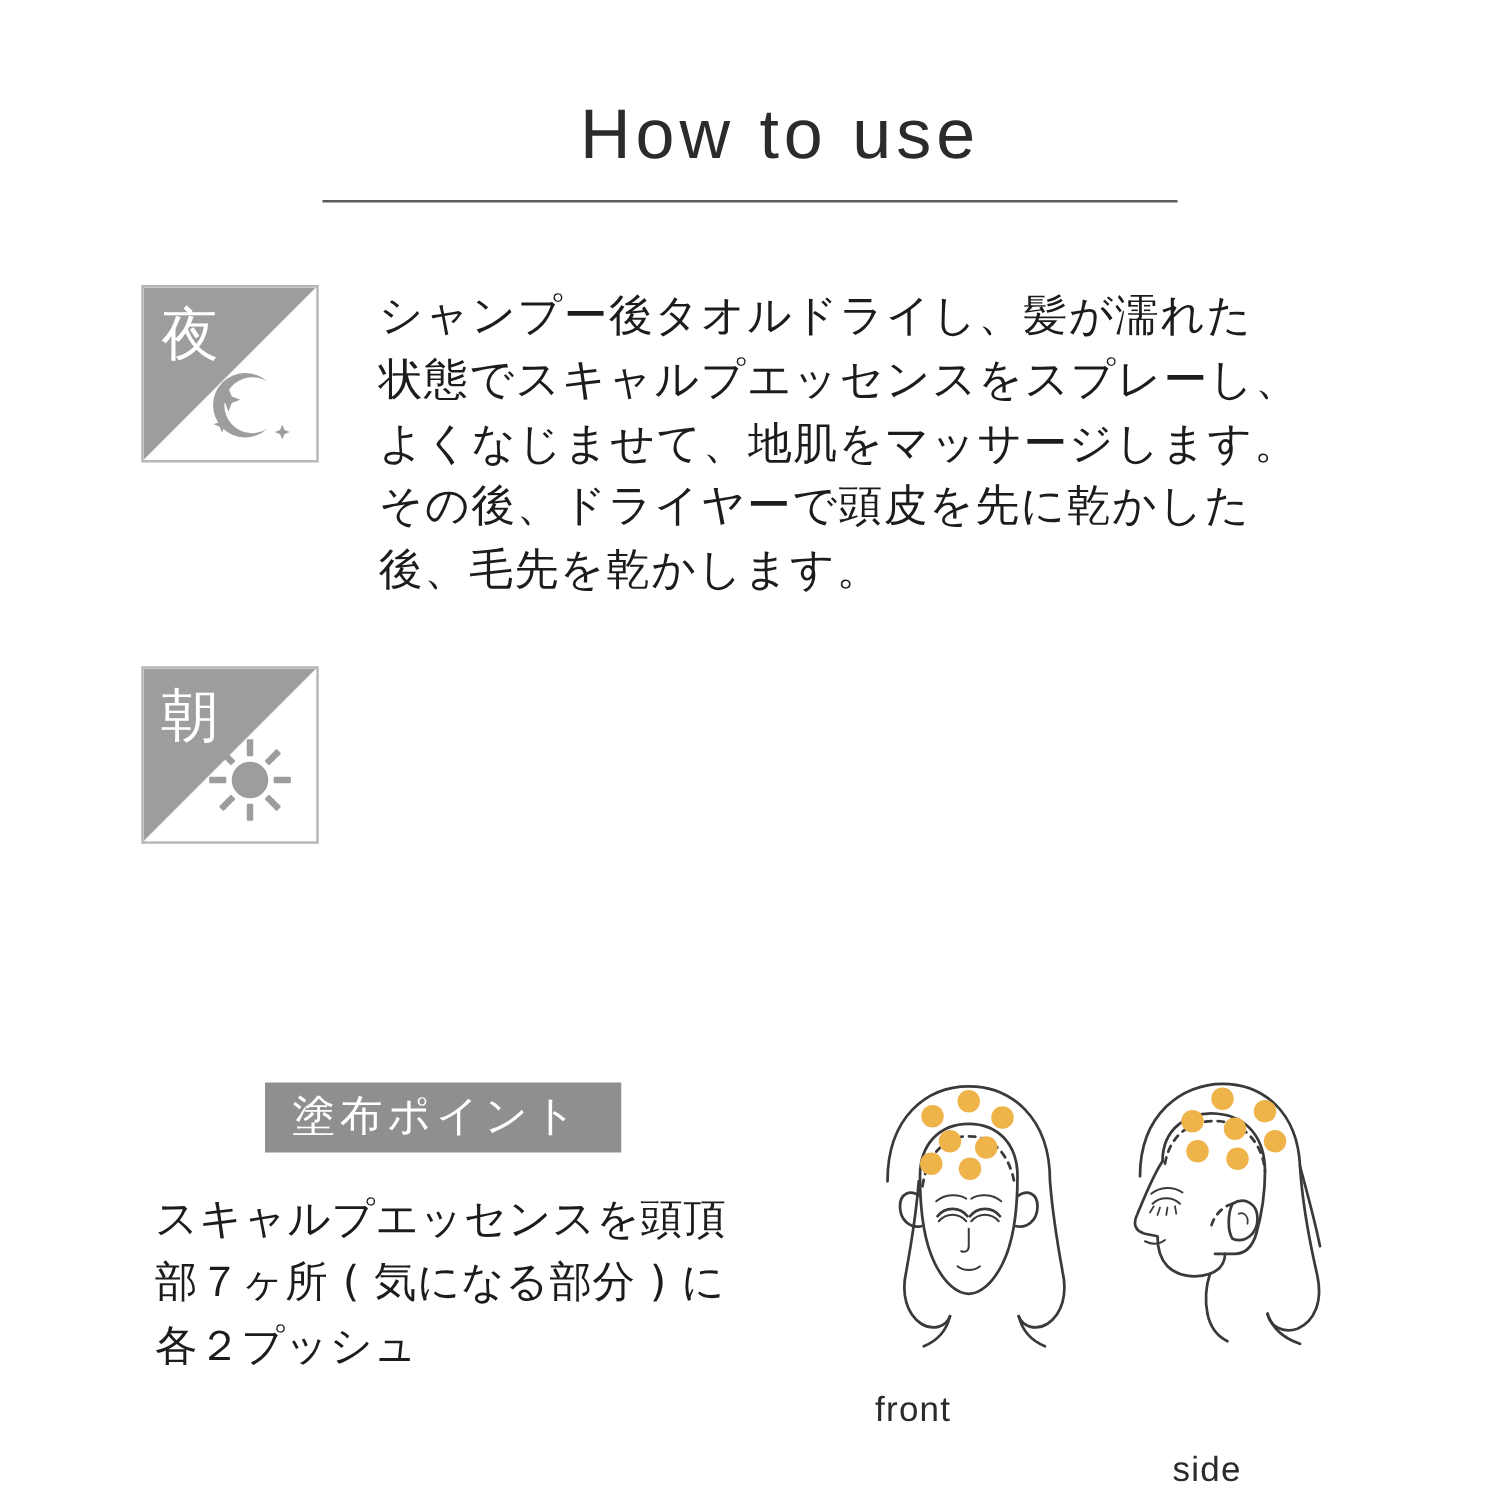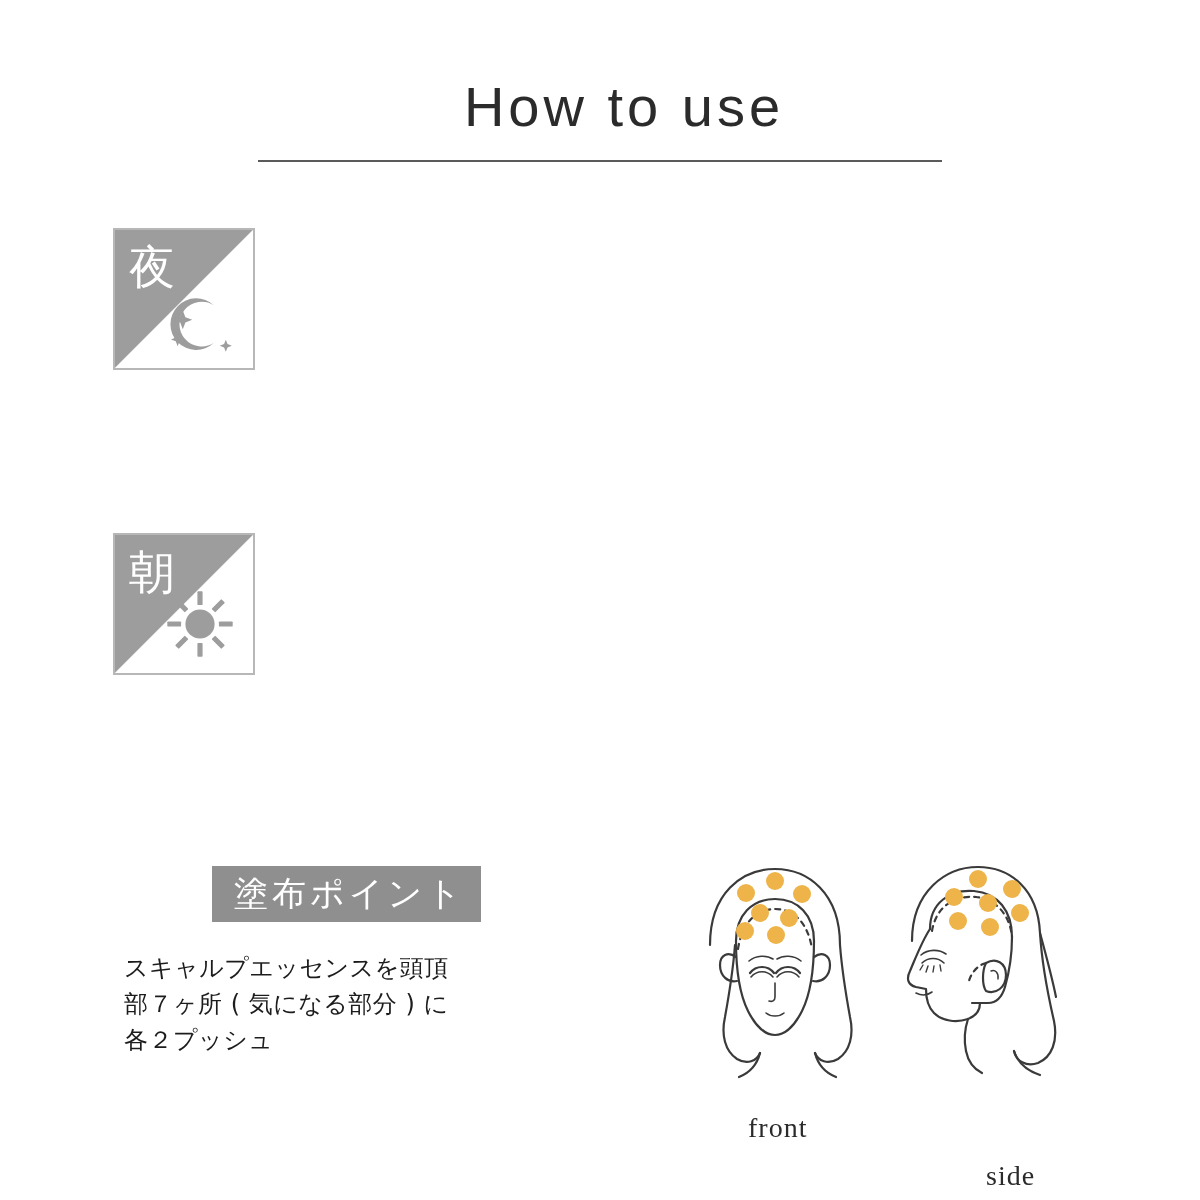--- a/index.html
+++ b/index.html
@@ -99,50 +99,49 @@
   
   .point-label {
     position: absolute;
     top: 866px;
     left: 212px;
     background: #8f8f8f;
     color: #ffffff;
     font-family: "DejaVu Sans", sans-serif;
     font-size: 34px;
     letter-spacing: 4px;
-    padding: 10px 16px 12px 22px;
+    padding: 10px 32px 12px 22px;
     line-height: 1;
   }
   .point-desc {
     position: absolute;
     top: 950px;
     left: 124px;
     width: 520px;
     font-family: "DejaVu Sans", sans-serif;
-    font-size: 24px;
+    font-size: 34px;
     line-height: 1.5;
     letter-spacing: 0.5px;
     color: #1c1c1c;
     white-space: pre-line;
   }
 
   .heads {
     position: absolute;
     top: 845px;
     left: 650px;
     width: 430px;
     height: 300px;
   }
   .caption {
     position: absolute;
-    font-family: Liberation Serif, serif;
+    font-family: Liberation Sans, sans-serif;
     font-size: 28px;
     color: #2b2b2b;
     letter-spacing: 1px;
-    margin-left: 48px;
   }
   .cap-front { top: 1112px; left: 700px; }
   .cap-side  { top: 1160px; left: 938px; }
 </style>
 </head>
 <body>
 
 <div class="page">
 
   <div class="title">How to use</div>
@@ -152,20 +151,25 @@
     <div class="badge">
       <div class="tri"></div>
       <div class="kanji">夜</div>
       <svg class="sym" viewBox="0 0 100 100">
         <path d="M66 34 A26 26 0 1 0 66 78 A30 30 0 1 1 66 34 Z" fill="#9d9d9d"></path>
         <path d="M30 40 l3 8 8 3 -8 3 -3 8 -3 -8 -8 -3 8 -3 z" fill="#9d9d9d"></path>
         <path d="M24 66 l2.2 5.6 5.6 2.2 -5.6 2.2 -2.2 5.6 -2.2 -5.6 -5.6 -2.2 5.6 -2.2 z" fill="#9d9d9d"></path>
         <path d="M80 74 l2 5 5 2 -5 2 -2 5 -2 -5 -5 -2 5 -2 z" fill="#9d9d9d"></path>
       </svg>
     </div>
+    <div class="step-text">シャンプー後タオルドライし、髪が濡れた
+状態でスキャルプエッセンスをスプレーし、
+よくなじませて、地肌をマッサージします。
+その後、ドライヤーで頭皮を先に乾かした
+後、毛先を乾かします。</div>
   </div>
 
   <div class="step step-morning">
     <div class="badge">
       <div class="tri"></div>
       <div class="kanji">朝</div>
       <svg class="sym" viewBox="0 0 100 100">
         <g fill="#9d9d9d">
           <circle cx="50" cy="50" r="17"></circle>
           <g>

